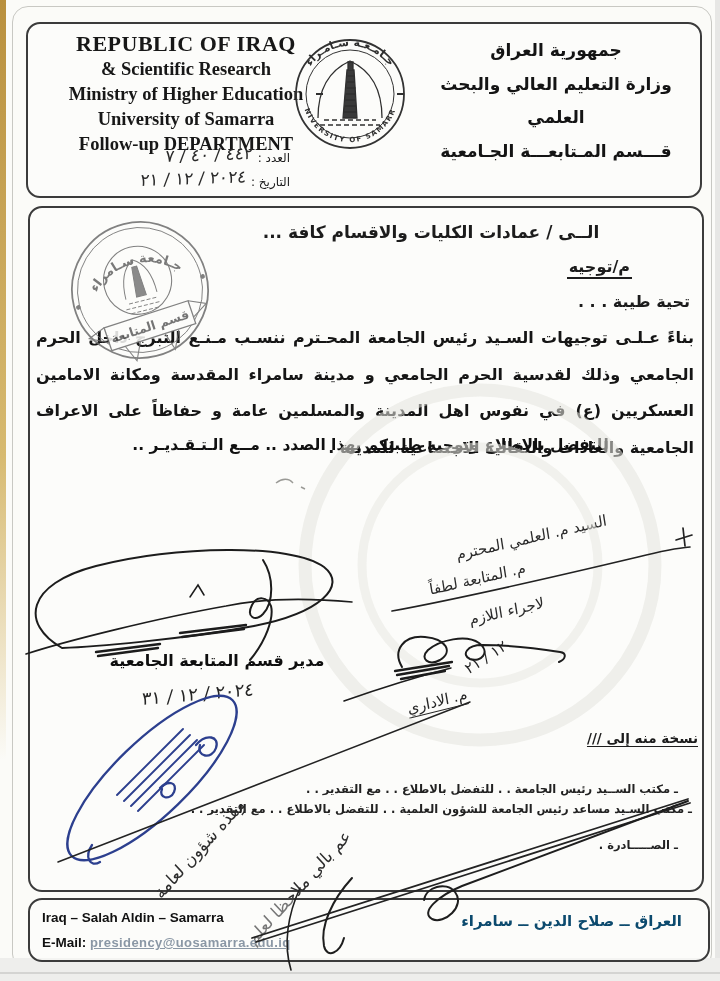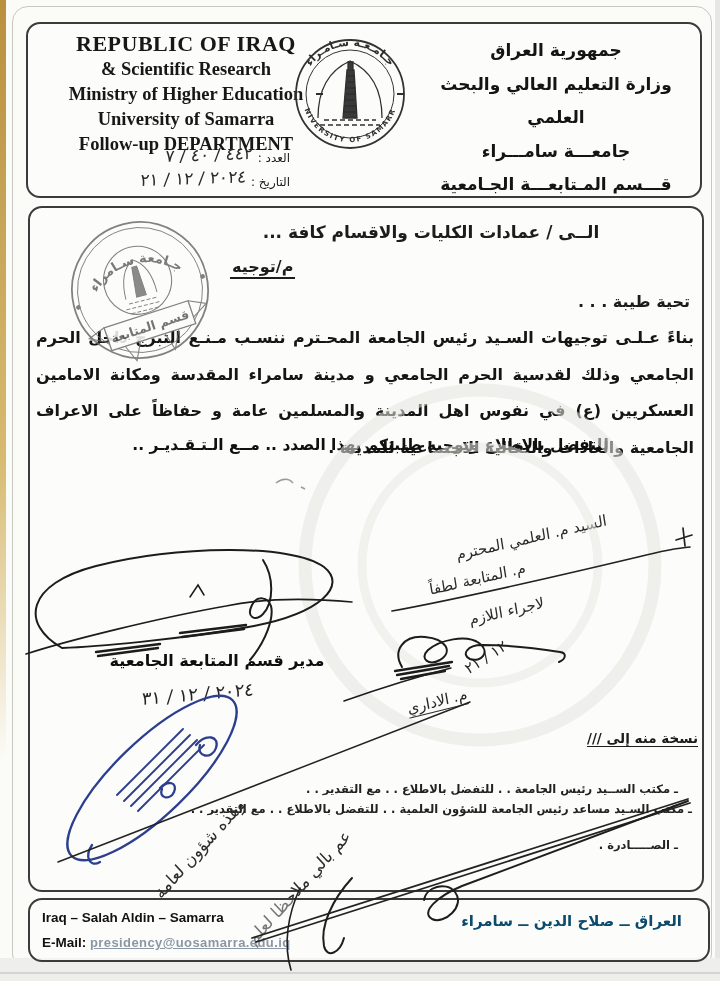--- a/index.html
+++ b/index.html
@@ -22,21 +22,21 @@
 
   #header-en{left:36px;top:30px;width:300px;text-align:center;font-weight:600;color:#171717;}
   #header-en .l0{font-size:22px;line-height:27px;letter-spacing:0.5px;}
   #header-en .ln{font-size:18.5px;line-height:25px;}
   #header-num{left:40px;top:146px;width:250px;font-size:12px;direction:rtl;text-align:right;}
   #header-num .row{height:24px;white-space:nowrap;}
   #header-num .val{display:inline-block;direction:ltr;font-size:17px;letter-spacing:2px;transform:rotate(-2deg) skewX(-6deg);color:#2a2a2a;}
   #header-ar{right:30px;top:34px;width:268px;text-align:center;font-weight:bold;font-size:17px;line-height:33.5px;color:#141414;}
 
   #to-line{left:230px;top:222px;right:88px;text-align:center;font-weight:bold;font-size:17px;}
-  #subject{left:230px;top:257px;right:88px;text-align:left;font-weight:bold;font-size:16px;}
+  #subject{left:230px;top:257px;right:88px;text-align:right;font-weight:bold;font-size:16px;}
   #subject span{border-bottom:2px solid #1c1c1c;padding:0 2px 1px;}
   #greeting{right:30px;top:292px;font-weight:600;font-size:16px;}
   #body-text{left:36px;right:26px;top:320px;text-align:justify;font-weight:600;font-size:16px;line-height:36.5px;color:#151515;}
   #closing{left:116px;right:95px;top:436px;text-align:center;font-weight:bold;font-size:15.5px;color:#101010;}
 
   .note-line{font-size:15px;transform-origin:left top;white-space:nowrap;color:#2b2b2b;}
   #note1{left:455px;top:546px;transform:rotate(-13deg) skewX(-4deg);}
   #note2{left:428px;top:581px;transform:rotate(-13deg) skewX(-4deg);}
   #note3{left:468px;top:611px;transform:rotate(-13deg) skewX(-4deg);}
 
@@ -90,21 +90,20 @@
     </div>
     <div class="row">
       <span>التاريخ :</span>
       <span class="val hw">٢٠٢٤ / ١٢ / ٢١</span>
     </div>
   </div>
 
   <div class="abs ar" id="header-ar">
     <div>جمهورية العراق</div>
     <div>وزارة التعليم العالي والبحث العلمي</div>
-    <div>جامعـــة سامـــراء</div>
     <div>قـــسم المـتابعـــة الجـامعية</div>
   </div>
 
   <svg class="abs" style="left:294px;top:38px;" width="116" height="116" viewBox="296 40 116 116">
     <g fill="none" stroke="#333" stroke-width="1.8">
       <circle cx="352" cy="96" r="54"></circle>
       <circle cx="352" cy="96" r="44" stroke-width="1"></circle>
     </g>
     <defs>
       <path id="logoArcTop" d="M 306.7 80 A 48 48 0 0 1 397.3 80"></path>

